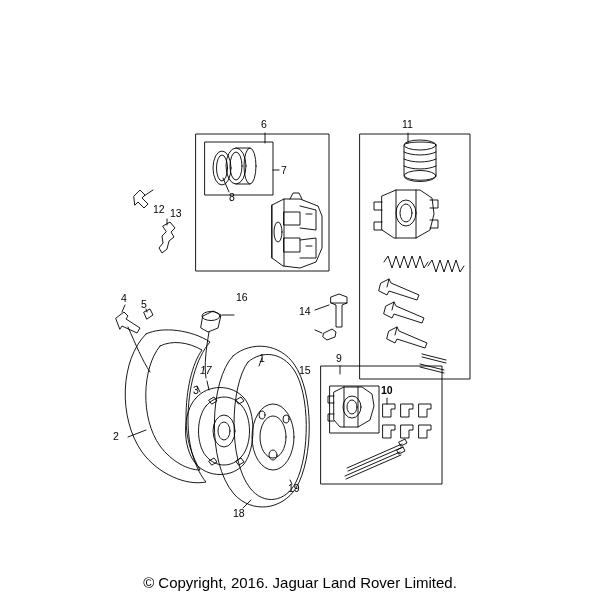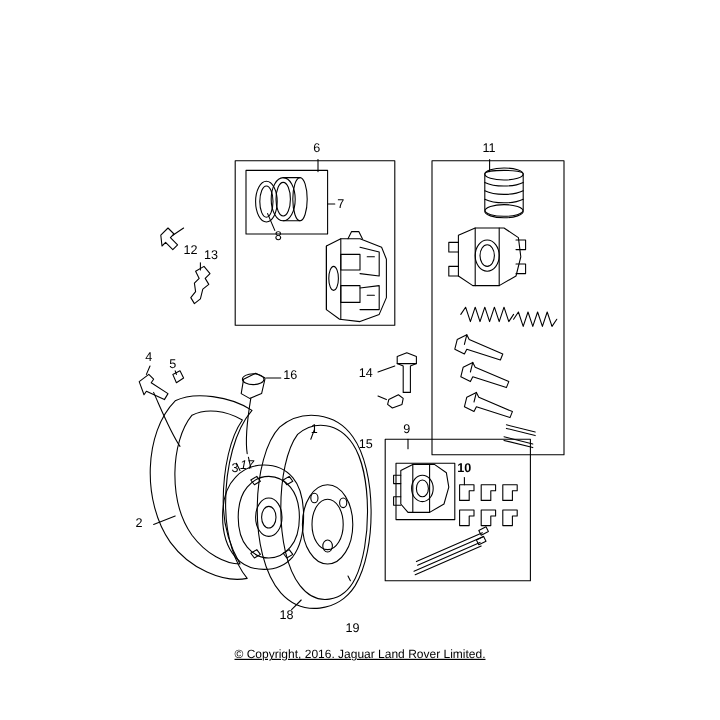--- a/index.html
+++ b/index.html
@@ -42,26 +42,25 @@
     text-align: right;
     font-size: 9.5px;
     line-height: 13px;
     font-family: "Liberation Sans", sans-serif;
     color: #000000;
   }
   .copyright {
     position: absolute;
     left: 50%;
     transform: translateX(-50%);
-    top: 540px;
-    font-size: 10px;
+    top: 574px;
+    font-size: 15px;
     font-family: "Liberation Sans", sans-serif;
     color: #000000;
     white-space: nowrap;
-    text-decoration: underline;
   }
 </style>
 </head>
 <body>
 
 <div id="sheet">
 
   <svg class="diagram" viewBox="0 0 600 600">
     <g fill="none" stroke="#000000" stroke-width="0.9" stroke-linejoin="round" stroke-linecap="round">
 
@@ -231,21 +230,21 @@
   <div class="lbl" style="left:261px; top:119px;">6</div>
   <div class="lbl" style="left:281px; top:165px;">7</div>
   <div class="lbl" style="left:229px; top:192px;">8</div>
   <div class="lbl" style="left:336px; top:353px;">9</div>
   <div class="lbl" style="left:381px; top:385px;font-weight:bold;">10</div>
   <div class="lbl" style="left:402px; top:119px;">11</div>
   <div class="lbl" style="left:153px; top:179px;margin-top:25px;">12</div>
   <div class="lbl" style="left:170px; top:208px;">13</div>
   <div class="lbl" style="left:299px; top:306px;">14</div>
   <div class="lbl" style="left:299px; top:325px;margin-top:40px;">15</div>
-  <div class="lbl" style="left:236px; top:308px;">16</div>
-  <div class="lbl" style="left:200px; top:383px;font-style:italic;">17</div>
+  <div class="lbl" style="left:236px; top:292px;">16</div>
+  <div class="lbl" style="left:200px; top:365px;font-style:italic;">17</div>
   <div class="lbl" style="left:233px; top:508px;">18</div>
-  <div class="lbl" style="left:288px; top:483px;margin-top:36px;">19</div>
+  <div class="lbl" style="left:288px; top:483px;">19</div>
 
 
   <div class="copyright">© Copyright, 2016. Jaguar Land Rover Limited.</div>
 
 </div>
 
 </body></html>

